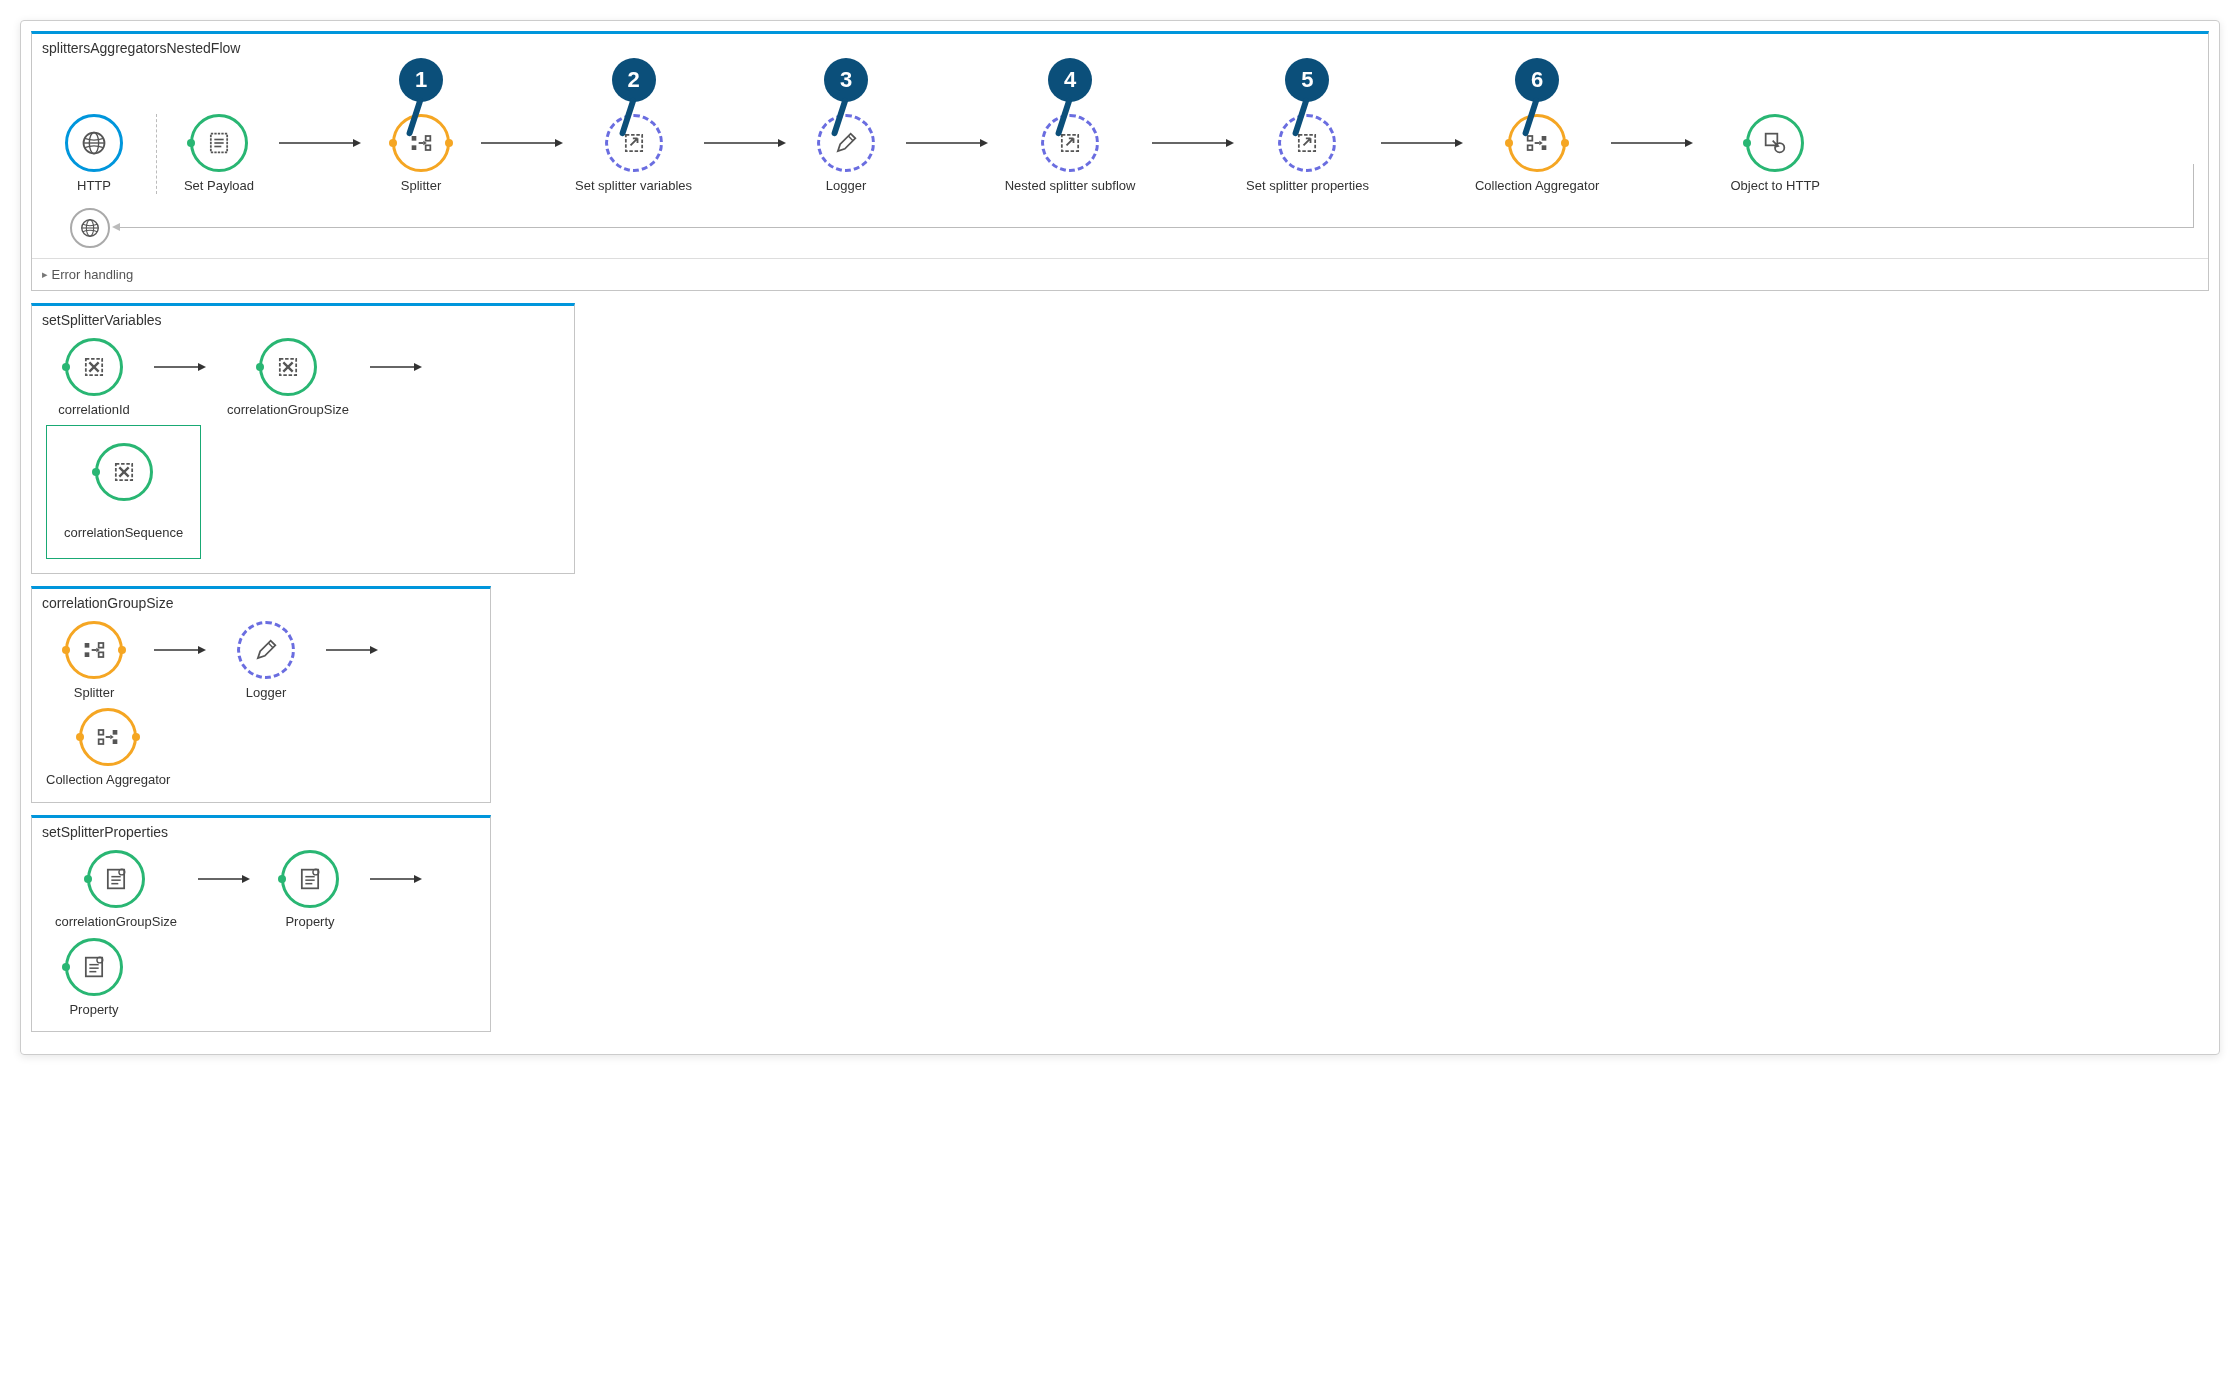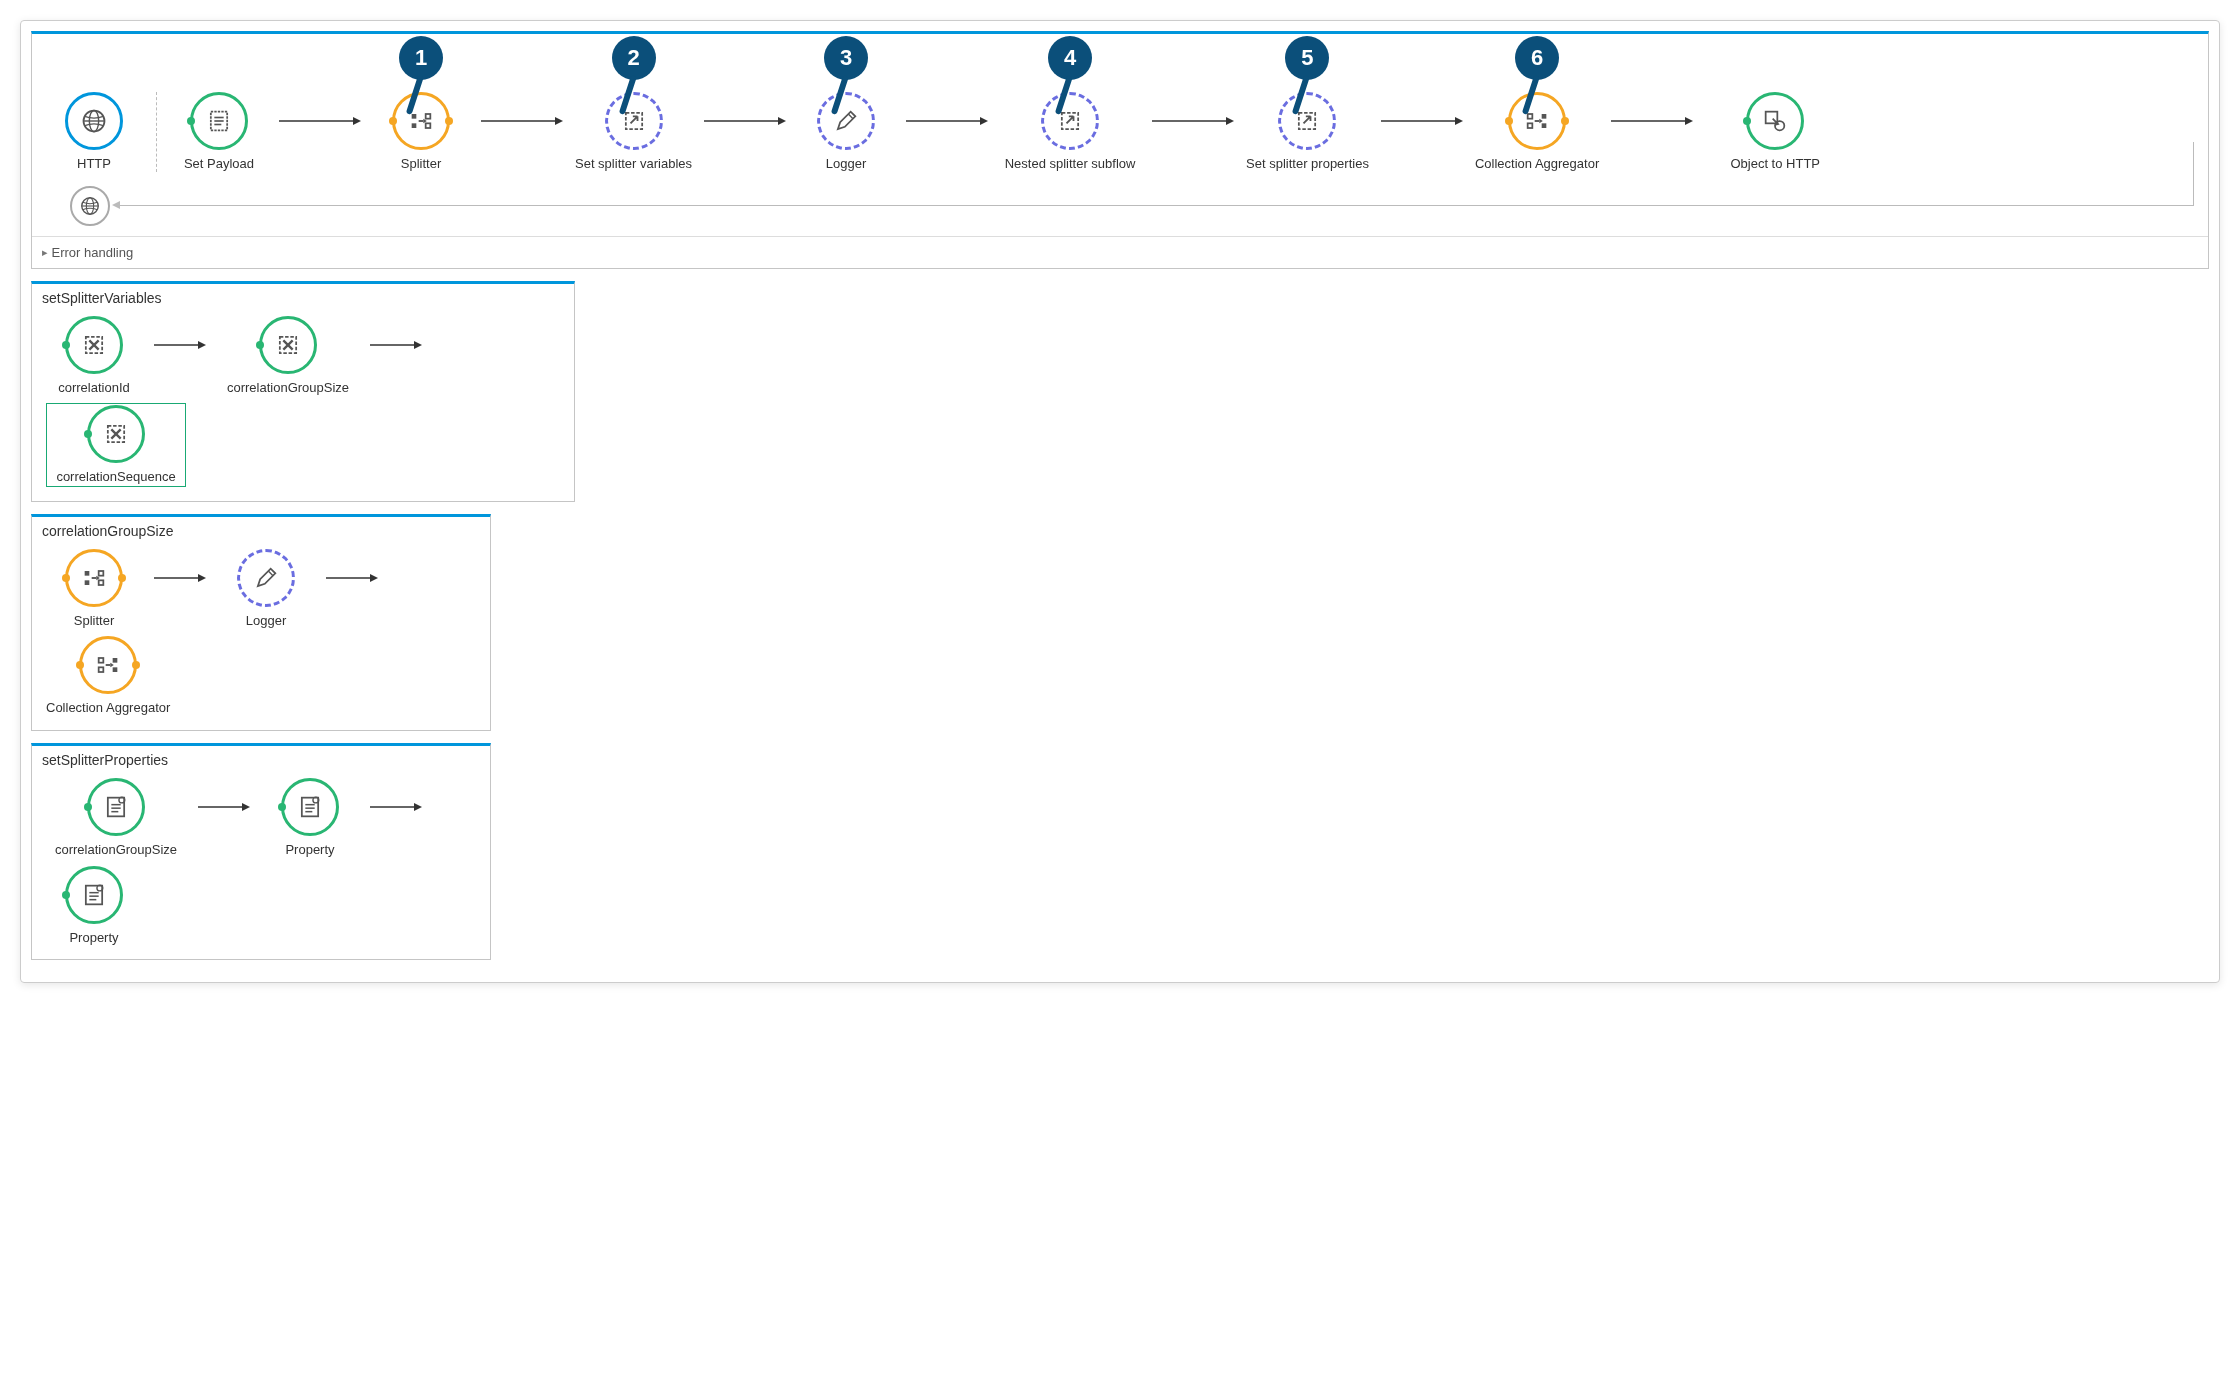--- a/index.html
+++ b/index.html
@@ -45,21 +45,22 @@
     display: flex;
     flex-direction: column;
     align-items: center;
     position: relative;
     min-width: 96px;
   }
   .node-wrap.wide { min-width: 140px; }
   .node-wrap.selected {
     outline: 1px solid #19a974;
     outline-offset: -1px;
-    padding: 2px;
+    padding: 18px;
+    gap: 18px;
   }
   .node-circle {
     width: 58px;
     height: 58px;
     border-radius: 50%;
     border-width: 3px;
     border-style: solid;
     display: flex;
     align-items: center;
     justify-content: center;
@@ -262,20 +263,21 @@
     <g id="i-arrow-long">
       <line x1="0" y1="6" x2="74" y2="6" stroke="#333" stroke-width="1.5"></line>
       <polygon points="74,2 74,10 82,6" fill="#333"></polygon>
     </g>
   </defs>
 </svg>
 
 <div class="canvas">
 
   <div class="flow-container main">
+    <div class="flow-title">splittersAggregatorsNestedFlow</div>
     <div class="flow-body main-body">
 
       <div class="node-wrap">
         <div class="node-circle c-blue">
           <svg class="ico" viewBox="0 0 24 24">
               <use href="#i-globe"></use>
             </svg>
         </div>
         <div class="node-label">HTTP</div>
       </div>

